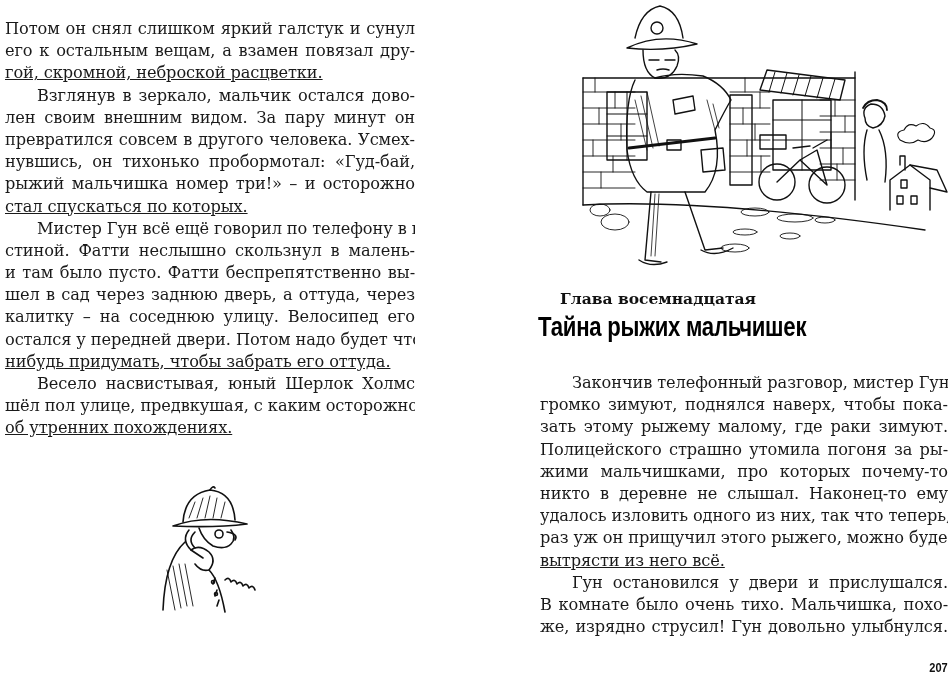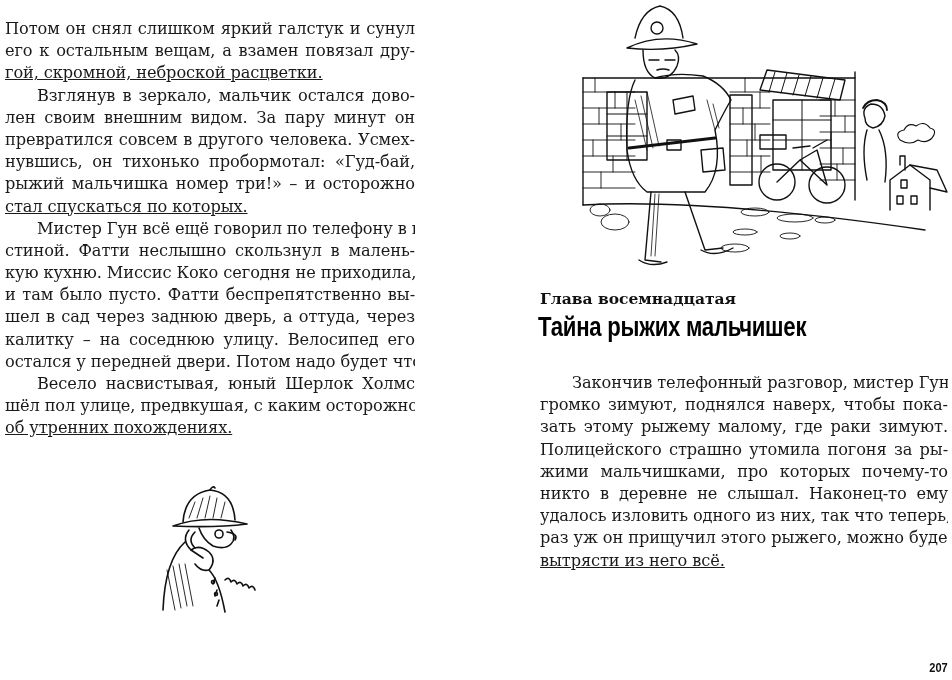--- a/index.html
+++ b/index.html
@@ -5,21 +5,21 @@
   html, body { margin:0; padding:0; background:#ffffff; }
   body { width:952px; height:680px; position:relative; overflow:hidden;
          font-family:"DejaVu Serif","Liberation Serif",serif; color:#1a1a1a; }
   .col { position:absolute; font-family:"DejaVu Serif","Liberation Serif",serif;
          font-size:16.2px; line-height:22.2px; text-align:justify; letter-spacing:-0.1px; }
   .col p { margin:0; }
   .line { display:block; text-align:justify; text-align-last:justify; white-space:nowrap; overflow:hidden; height:22.2px; }
   .line.last { text-align-last:left;text-decoration:underline; }
   .left { left:5px; top:18px; width:410px; }
   .right { left:540px; top:372px; width:408px; }
-  .chapter-label { position:absolute; left:540px; top:289px; font-family:"DejaVu Serif","Liberation Serif",serif;
+  .chapter-label { position:absolute; left:560px; top:289px; font-family:"DejaVu Serif","Liberation Serif",serif;
                    font-weight:bold; font-size:15.5px; color:#111;text-align:center; }
   .chapter-title { position:absolute; left:538px; top:312px; font-family:"Liberation Sans","DejaVu Sans",sans-serif;
                    font-weight:bold; font-size:27px; transform:scaleX(0.82); transform-origin:left top; color:#000; letter-spacing:-0.3px; }
   .page-num { position:absolute; right:4px; top:660px; font-family:"Liberation Sans","DejaVu Sans",sans-serif;
               font-weight:bold; font-size:13px; transform:scaleX(0.85); transform-origin:right top; color:#111; }
   .illus { position:absolute; }
   .illus svg { display:block; }
 </style>
 </head>
 <body>
@@ -34,25 +34,25 @@
     <span class="line" style="padding-left:32px">Взглянув в зеркало, мальчик остался дово-</span>
     <span class="line">лен своим внешним видом. За пару минут он</span>
     <span class="line">превратился совсем в другого человека. Усмех-</span>
     <span class="line">нувшись, он тихонько пробормотал: «Гуд-бай,</span>
     <span class="line">рыжий мальчишка номер три!» – и осторожно</span>
     <span class="line last">стал спускаться по которых.</span>
   </p>
   <p>
     <span class="line" style="padding-left:32px">Мистер Гун всё ещё говорил по телефону в го-</span>
     <span class="line">стиной. Фатти неслышно скользнул в малень-</span>
-    <span class="line">кую кухню. Миссис Коко сегодня не приходила,</span>
     <span class="line">и там было пусто. Фатти беспрепятственно вы-</span>
     <span class="line">шел в сад через заднюю дверь, а оттуда, через</span>
     <span class="line">калитку – на соседнюю улицу. Велосипед его</span>
     <span class="line">остался у передней двери. Потом надо будет что-</span>
+    <span class="line last">нибудь придумать, чтобы забрать его оттуда.</span>
   </p>
   <p>
     <span class="line" style="padding-left:32px">Весело насвистывая, юный Шерлок Холмс</span>
     <span class="line">шёл пол улице, предвкушая, с каким осторожно</span>
     <span class="line last">об утренних похождениях.</span>
   </p>
 </div>
 
 <div class="illus" style="left:155px; top:480px;">
   <svg width="120" height="140" viewBox="0 0 120 140" fill="none" stroke="#111" stroke-width="1.6" stroke-linecap="round" stroke-linejoin="round">
@@ -164,15 +164,20 @@
     <span class="line" style="padding-left:32px">Закончив телефонный разговор, мистер Гун,</span>
     <span class="line">громко зимуют, поднялся наверх, чтобы пока-</span>
     <span class="line">зать этому рыжему малому, где раки зимуют.</span>
     <span class="line">Полицейского страшно утомила погоня за ры-</span>
     <span class="line">жими мальчишками, про которых почему-то</span>
     <span class="line">никто в деревне не слышал. Наконец-то ему</span>
     <span class="line">удалось изловить одного из них, так что теперь,</span>
     <span class="line">раз уж он прищучил этого рыжего, можно будет</span>
     <span class="line last">вытрясти из него всё.</span>
   </p>
+  <p>
+    <span class="line" style="padding-left:32px">Гун остановился у двери и прислушался.</span>
+    <span class="line">В комнате было очень тихо. Мальчишка, похо-</span>
+    <span class="line">же, изрядно струсил! Гун довольно улыбнулся.</span>
+  </p>
 </div>
 
 <div class="page-num">207</div>
 
 </body></html>

